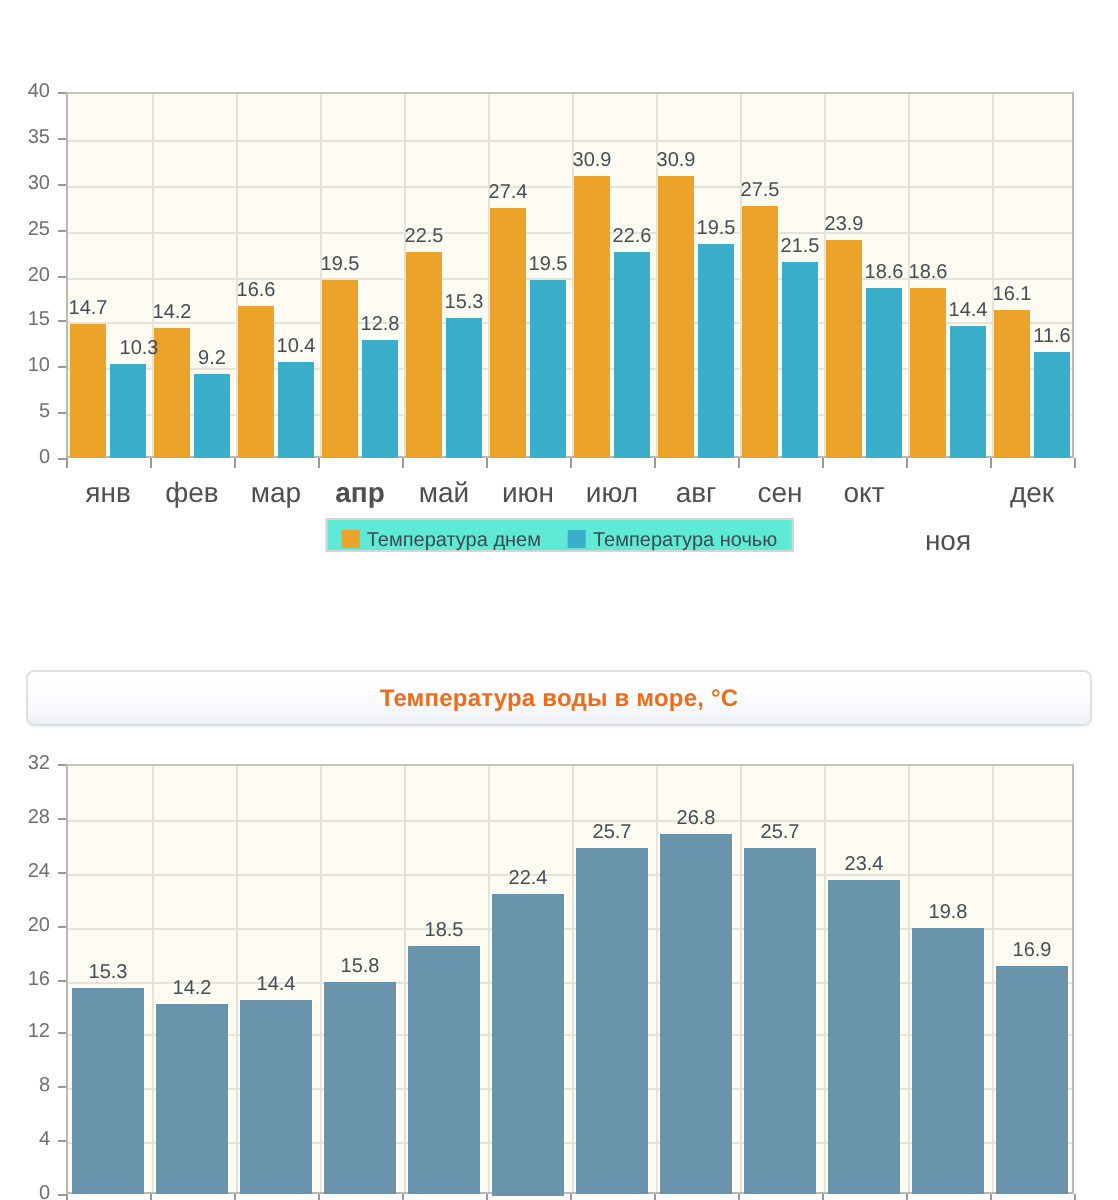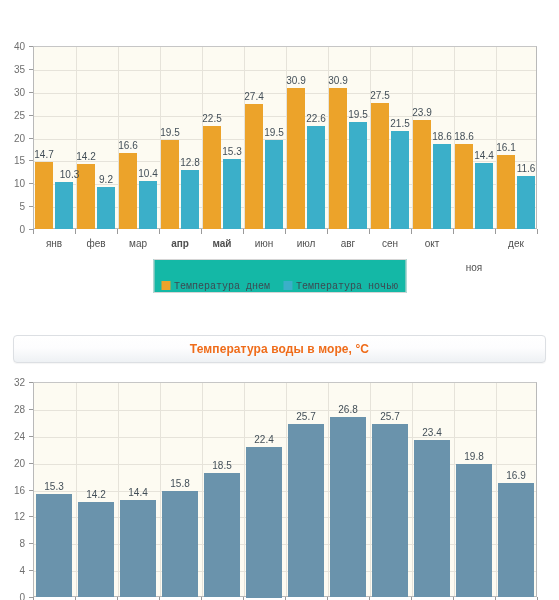--- a/index.html
+++ b/index.html
@@ -32,34 +32,34 @@
   #plot-sea{left:33px;top:52px;width:504px;height:215px;}
 
   .gline{position:absolute;left:0;right:0;height:1px;background:#e6e3da;}
   .vline{position:absolute;top:0;bottom:0;width:1px;background:#e6e3da;}
 
   .ytick{position:absolute;right:0;width:30px;text-align:right;
          font-size:10px;color:#6f6f6f;transform:translateY(-50%);white-space:nowrap;}
   .ytickmark{position:absolute;width:4px;height:1px;background:#9a9a9a;}
 
   .xtickmark{position:absolute;width:1px;height:5px;background:#9a9a9a;}
-  .xlabel{position:absolute;font-size:10px;color:#4f4f4f;text-align:left;
+  .xlabel{position:absolute;font-size:14px;color:#4f4f4f;text-align:left;
           transform:translateX(-50%);white-space:nowrap;}
 
   .bar{position:absolute;bottom:0;}
   .bar.day{background:#eca32a;}
   .bar.night{background:#3bafc9;}
   .bar.sea{background:#6a93ac;}
   .blabel{position:absolute;font-size:10px;color:#434f58;
           text-align:center;transform:translateX(-50%);white-space:nowrap;}
 
   
   .legend{
-    position:absolute;border:1px solid #d5d5d5;background:#14b8a6;
-    height:17px;padding:16px 7px;box-sizing:border-box;white-space:nowrap;font-family:Liberation Mono, monospace;
+    position:absolute;border:1px solid #d5d5d5;background:#5eead4;
+    height:17px;padding:0 7px;box-sizing:border-box;white-space:nowrap;
   }
   .leg-item{display:inline-block;line-height:15px;font-size:10px;color:#3d4a52;}
   .leg-item + .leg-item{margin-left:13px;}
   .sw{display:inline-block;width:9px;height:9px;vertical-align:-1px;margin-right:4px;}
 </style>
 </head>
 <body>
 
 <div class="panel" id="panel-air">
   <div class="plot" id="plot-air">
@@ -111,21 +111,21 @@
       <div class="xtickmark" style="left: 327px; top: 229px;"></div>
       <div class="xtickmark" style="left: 369px; top: 229px;"></div>
       <div class="xtickmark" style="left: 411px; top: 229px;"></div>
       <div class="xtickmark" style="left: 453px; top: 229px;"></div>
       <div class="xtickmark" style="left: 495px; top: 229px;"></div>
       <div class="xtickmark" style="left: 537px; top: 229px;"></div>
       <div class="xlabel" style="left: 54px; top: 238px;">янв</div>
       <div class="xlabel" style="left: 96px; top: 238px;">фев</div>
       <div class="xlabel" style="left: 138px; top: 238px;">мар</div>
       <div class="xlabel" style="left: 180px; top: 238px; font-weight: bold;">апр</div>
-      <div class="xlabel" style="left: 222px; top: 238px; font-weight: bold;">май</div>
+      <div class="xlabel" style="left: 222px; top: 238px;">май</div>
       <div class="xlabel" style="left: 264px; top: 238px;">июн</div>
       <div class="xlabel" style="left: 306px; top: 238px;">июл</div>
       <div class="xlabel" style="left: 348px; top: 238px;">авг</div>
       <div class="xlabel" style="left: 390px; top: 238px;">сен</div>
       <div class="xlabel" style="left: 432px; top: 238px;">окт</div>
       <div class="xlabel" style="left: 474px; top: 238px; margin-top: 24px;">ноя</div>
       <div class="xlabel" style="left: 516px; top: 238px;">дек</div>
     </div>
   <div id="bars-air">
       <div class="bar day" style="left: 35px; width: 18px; height: 67px; top: 162px; bottom: auto;"></div>

